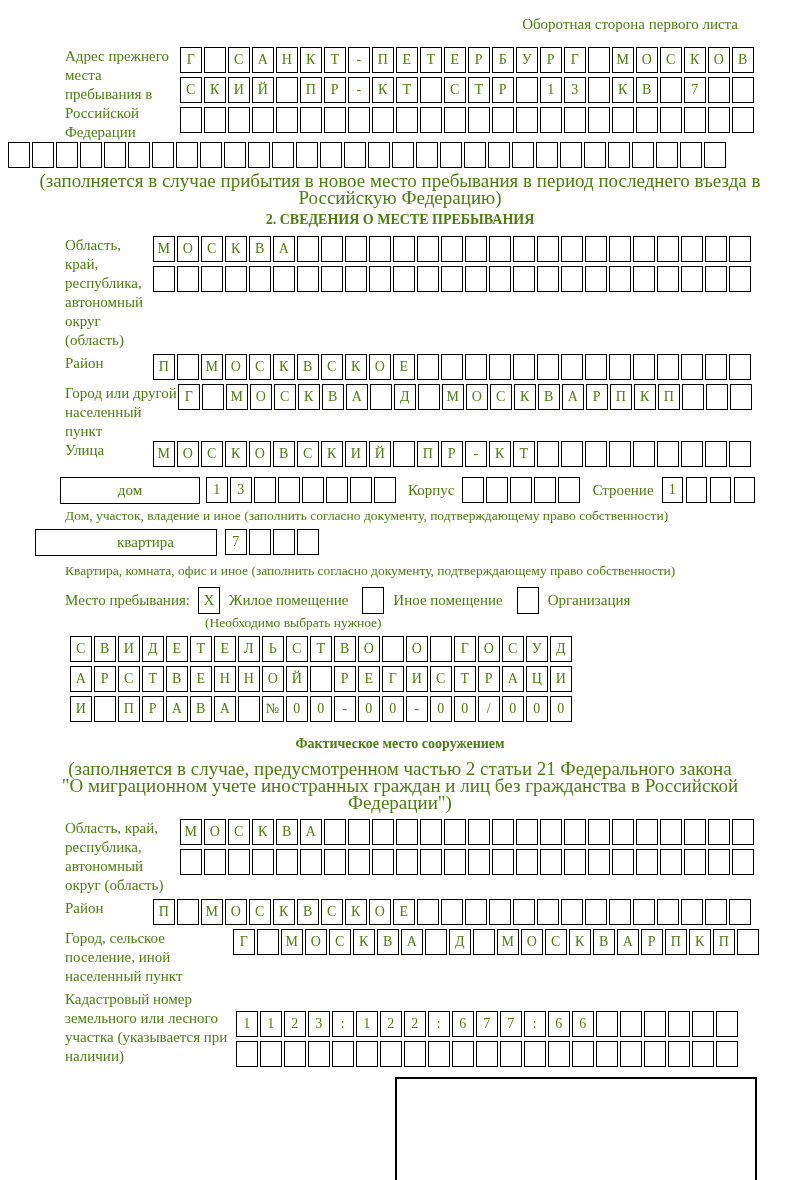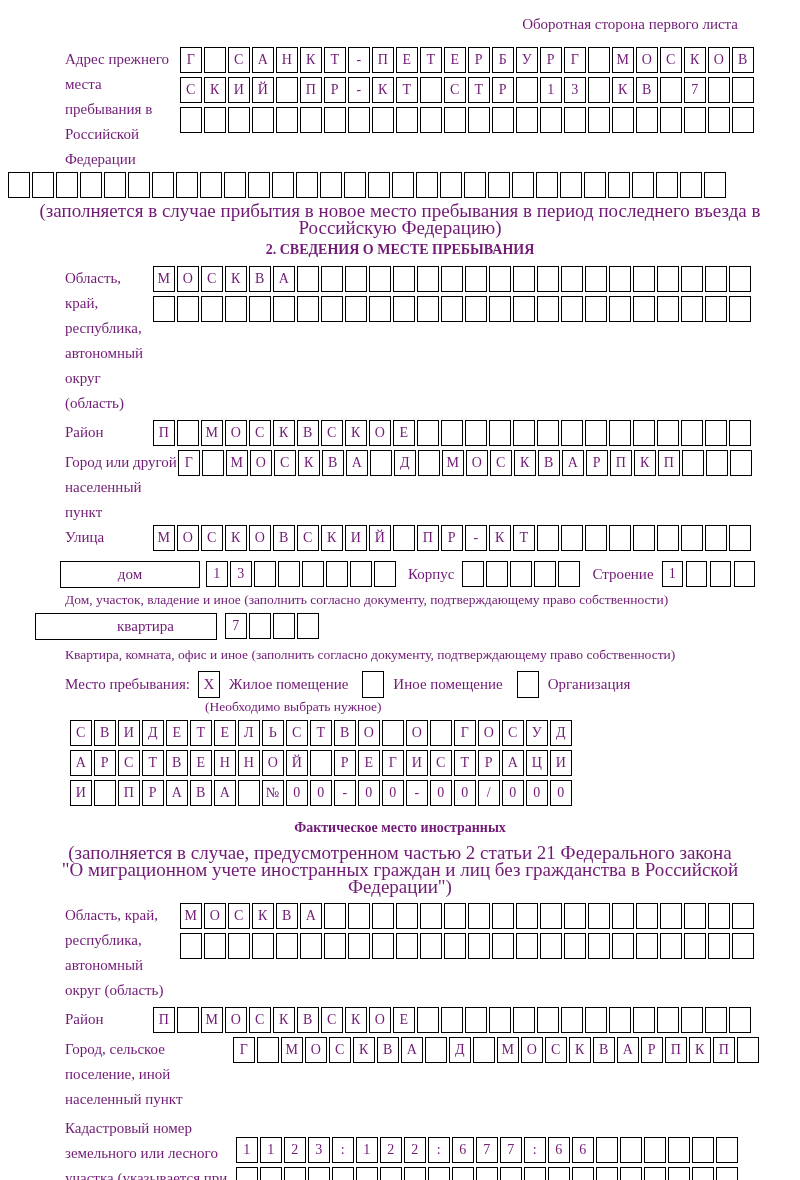--- a/index.html
+++ b/index.html
@@ -1,23 +1,23 @@
 <!DOCTYPE html>
 <html><head>
 <meta charset="utf-8">
 <style>
   html,body{margin:0;padding:0;background:#fff;}
   .page{
-    position:relative;width:800px;height:1180px;background:#fff;color:#701a75;
+    position:relative;width:800px;height:1180px;background:#fff;color:#4d7c0f;
     font-family:"Liberation Serif","DejaVu Serif",serif;font-size:15px;overflow:hidden;
   }
   .hdr{ text-align:right;padding:16px 62px 0 0;font-size:15px; }
   .content{ padding:14px 38px 0 65px; }
   .frow{ display:flex;align-items:flex-start; }
-  .lbl{ line-height:25px;flex:none; }
+  .lbl{ line-height:19px;flex:none; }
   .w85{ width:88px; }  .w110{ width:113px; }  .w165{ width:168px; }
   .w160{ width:163px; } .w185{ width:188px; }
   .cellrow{ white-space:nowrap;height:26px;margin-bottom:4px; }
   .cell{
     display:inline-block;box-sizing:border-box;width:21.5px;height:26px;
     border:1.7px solid #000;margin-right:2.5px;text-align:center;
     font-size:14px;line-height:23px;vertical-align:top;background:#fff;
   }
   .caption{ font-size:19px;text-align:center;margin:2px 0 6px 0;line-height:17px; }
   .caption-left{ font-size:13.5px;margin:1px 0 5px 0; }
@@ -113,21 +113,21 @@
     <div class="caption-left" style="margin-left:140px;">(Необходимо выбрать нужное)</div>
 
     <div class="frow mt4">
       <div class="cellcol" style="margin-left:5px;">
         <div class="cellrow"><span class="cell">С</span><span class="cell">В</span><span class="cell">И</span><span class="cell">Д</span><span class="cell">Е</span><span class="cell">Т</span><span class="cell">Е</span><span class="cell">Л</span><span class="cell">Ь</span><span class="cell">С</span><span class="cell">Т</span><span class="cell">В</span><span class="cell">О</span><span class="cell"></span><span class="cell">О</span><span class="cell"></span><span class="cell">Г</span><span class="cell">О</span><span class="cell">С</span><span class="cell">У</span><span class="cell">Д</span></div>
         <div class="cellrow"><span class="cell">А</span><span class="cell">Р</span><span class="cell">С</span><span class="cell">Т</span><span class="cell">В</span><span class="cell">Е</span><span class="cell">Н</span><span class="cell">Н</span><span class="cell">О</span><span class="cell">Й</span><span class="cell"></span><span class="cell">Р</span><span class="cell">Е</span><span class="cell">Г</span><span class="cell">И</span><span class="cell">С</span><span class="cell">Т</span><span class="cell">Р</span><span class="cell">А</span><span class="cell">Ц</span><span class="cell">И</span></div>
         <div class="cellrow"><span class="cell">И</span><span class="cell"></span><span class="cell">П</span><span class="cell">Р</span><span class="cell">А</span><span class="cell">В</span><span class="cell">А</span><span class="cell"></span><span class="cell">№</span><span class="cell">0</span><span class="cell">0</span><span class="cell">-</span><span class="cell">0</span><span class="cell">0</span><span class="cell">-</span><span class="cell">0</span><span class="cell">0</span><span class="cell">/</span><span class="cell">0</span><span class="cell">0</span><span class="cell">0</span></div>
       </div>
     </div>
 
-    <div class="sect-title" style="margin-left:-27px;margin-top:10px;">Фактическое место иностранных</div>
+    <div class="sect-title" style="margin-left:-27px;margin-top:10px;">Фактическое место сооружением</div>
     <div class="caption" style="margin:0 0 0 -27px;">(заполняется в случае, предусмотренном частью 2 статьи 21 Федерального закона</div>
     <div class="caption" style="margin:0 0 8px -27px;">"О миграционном учете иностранных граждан и лиц без гражданства в Российской Федерации")</div>
 
     <div class="frow">
       <div class="lbl w110">Область, край, республика, автономный округ (область)</div>
       <div class="cellcol" style="margin-left:2px;">
         <div class="cellrow"><span class="cell">М</span><span class="cell">О</span><span class="cell">С</span><span class="cell">К</span><span class="cell">В</span><span class="cell">А</span><span class="cell"></span><span class="cell"></span><span class="cell"></span><span class="cell"></span><span class="cell"></span><span class="cell"></span><span class="cell"></span><span class="cell"></span><span class="cell"></span><span class="cell"></span><span class="cell"></span><span class="cell"></span><span class="cell"></span><span class="cell"></span><span class="cell"></span><span class="cell"></span><span class="cell"></span><span class="cell"></span></div>
         <div class="cellrow"><span class="cell"></span><span class="cell"></span><span class="cell"></span><span class="cell"></span><span class="cell"></span><span class="cell"></span><span class="cell"></span><span class="cell"></span><span class="cell"></span><span class="cell"></span><span class="cell"></span><span class="cell"></span><span class="cell"></span><span class="cell"></span><span class="cell"></span><span class="cell"></span><span class="cell"></span><span class="cell"></span><span class="cell"></span><span class="cell"></span><span class="cell"></span><span class="cell"></span><span class="cell"></span><span class="cell"></span></div>
       </div>
     </div>

